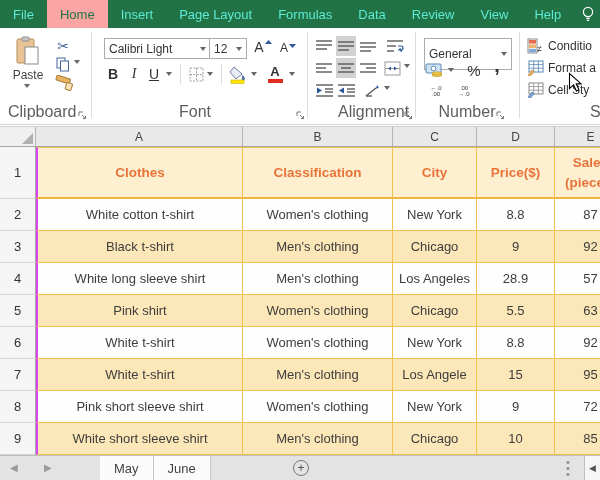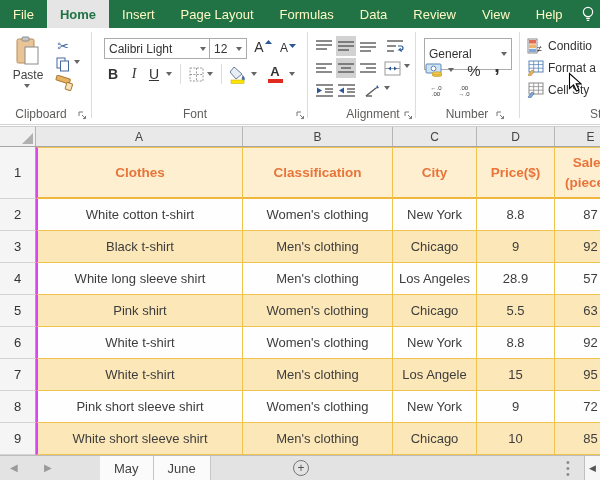--- a/index.html
+++ b/index.html
@@ -5,29 +5,29 @@
   * { margin:0; padding:0; box-sizing:border-box; }
   html,body { background:#888; }
   .app {
     position:relative; width:600px; height:480px; overflow:hidden;
     background:#fff; font-family:"Liberation Sans", sans-serif;
     -webkit-font-smoothing:antialiased;
   }
   
   .tabbar { position:absolute; left:0; top:0; width:600px; height:28px;
     background:#217346; display:flex; align-items:stretch; }
-  .rtab { color:#fef9c3; font-size:13px; display:flex; align-items:center;
+  .rtab { color:#5eead4; font-size:13px; display:flex; align-items:center;
     padding:0 13px; cursor:default; white-space:nowrap; }
-  .rtab.active { background:#e5e5e5; color:#217346;font-weight:bold; }
+  .rtab.active { background:#fca5a5; color:#217346; }
   .bulb { position:absolute; right:4px; top:5px; }
   
   .ribbon { position:absolute; left:0; top:28px; width:600px; height:97px;
     background:#fff; border-bottom:1px solid #d5d5d5; font-size:12px; color:#444; }
   .gsep { position:absolute; top:4px; height:86px; width:1px; background:#dcdcdc; }
-  .glabel { position:absolute; bottom:3px; font-size:12px; color:#605e5c; text-align:center; }
+  .glabel { position:absolute; bottom:3px; font-size:16px; color:#605e5c; text-align:center; }
   .launcher { position:absolute; bottom:4px; width:9px; height:9px; }
   .combo { position:absolute; background:#fff; border:1px solid #ababab; display:flex;
     align-items:center; font-size:12px; color:#333; padding:0 4px; }
   .combo .dd { margin-left:auto; }
   .dd { width:0; height:0; border-left:3.5px solid transparent; border-right:3.5px solid transparent;
     border-top:4px solid #666; display:inline-block; }
   .mini { position:absolute; display:flex; align-items:center; justify-content:center; }
   .sel { background:#d2d2d2; }
   .lines-icon line { stroke:#595959; stroke-width:1.4; }
   .tinytxt { font-size:6px; line-height:6px; color:#333; text-align:center; }

